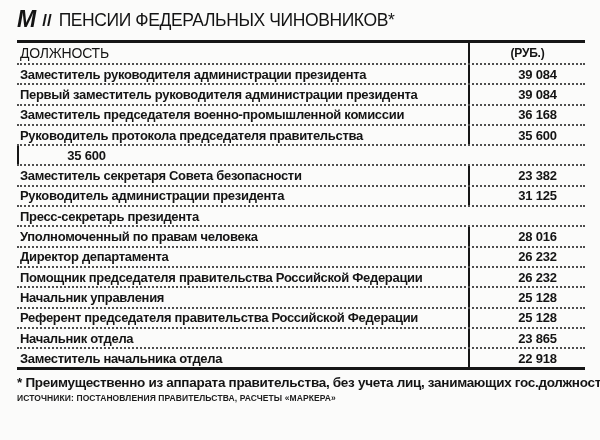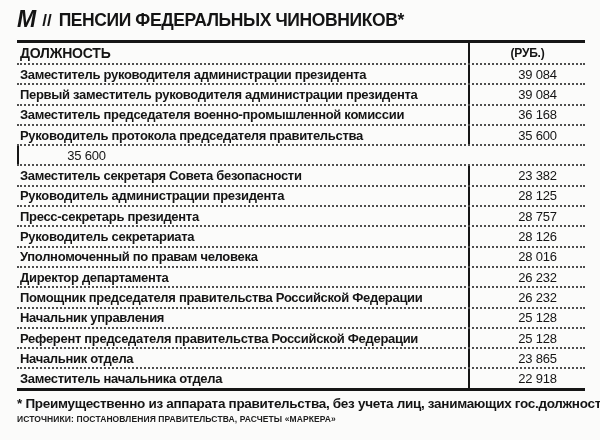--- a/index.html
+++ b/index.html
@@ -14,21 +14,21 @@
   .page { position: relative; width: 600px; height: 440px; padding: 7px 15px 0 17px; }
 
   
   .masthead { display: flex; align-items: baseline; gap: 7px; height: 28px; padding-left: 0; }
   .logo {
     font-weight: bold; font-style: italic; font-size: 23px; line-height: 1;
     letter-spacing: -1px; transform: translateY(1px);
   }
   .slashes { font-weight: bold; font-size: 17px; }
   .page-title {
-    font-weight: bold; font-size: 17.5px; letter-spacing: -0.4px;
+    font-weight: normal; font-size: 17.5px; letter-spacing: -0.4px;
     white-space: nowrap;
   }
 
   
   .ptable {
     margin-top: 5px;
     width: 568px;
     border-top: 3px solid #161616;
     border-bottom: 3px solid #161616;
   }
@@ -42,24 +42,24 @@
   }
   .col-pos {
     flex: 1; display: flex; align-items: center;
     padding-left: 3px; overflow: hidden; white-space: nowrap;
   }
   .col-val {
     width: 117px; display: flex; align-items: center; justify-content: center;
     border-left: 2.5px solid #161616;
     white-space: nowrap;
   }
-  .thead .col-pos { font-weight: bold; font-size: 14px; letter-spacing: -0.2px; }
+  .thead .col-pos { font-weight: normal; font-size: 14px; letter-spacing: -0.2px; }
   .thead .col-val { font-weight: bold; font-size: 12px; letter-spacing: -0.2px; }
   .trow .col-pos  { font-weight: bold; font-size: 13px; letter-spacing: -0.3px; }
-  .trow .col-val  { font-weight: normal; font-size: 13px; letter-spacing: -0.2px; padding-left: 20px; }
+  .trow .col-val  { font-weight: bold; font-size: 13px; letter-spacing: -0.2px; padding-left: 20px; }
 
   
   .footnote {
     margin-top: 5px;
     font-weight: bold; font-size: 13.5px; letter-spacing: -0.3px;
     white-space: nowrap;
   }
   .sources {
     margin-top: 3px;
     font-weight: bold; font-size: 8.5px; letter-spacing: 0.1px;
@@ -108,32 +108,27 @@
     <div class="col-val">35 600</div>
   </div>
 
   <div class="trow">
     <div class="col-pos">Заместитель секретаря Совета безопасности</div>
     <div class="col-val">23 382</div>
   </div>
 
   <div class="trow">
     <div class="col-pos">Руководитель администрации президента</div>
-    <div class="col-val">28 125</div>
+    <div class="col-val">31 125</div>
   </div>
 
   <div class="trow">
     <div class="col-pos">Пресс-секретарь президента</div>
-    <div class="col-val">28 757</div>
   </div>
 
-  <div class="trow">
-    <div class="col-pos">Руководитель секретариата</div>
-    <div class="col-val">28 126</div>
-  </div>
 
   <div class="trow">
     <div class="col-pos">Уполномоченный по правам человека</div>
     <div class="col-val">28 016</div>
   </div>
 
   <div class="trow">
     <div class="col-pos">Директор департамента</div>
     <div class="col-val">26 232</div>
   </div>

